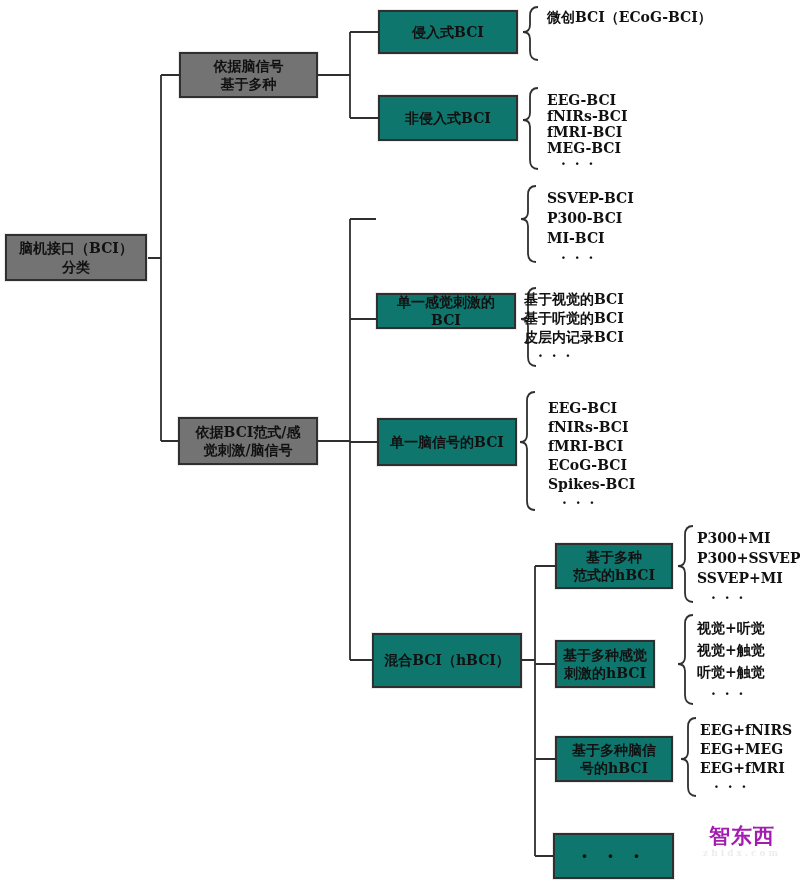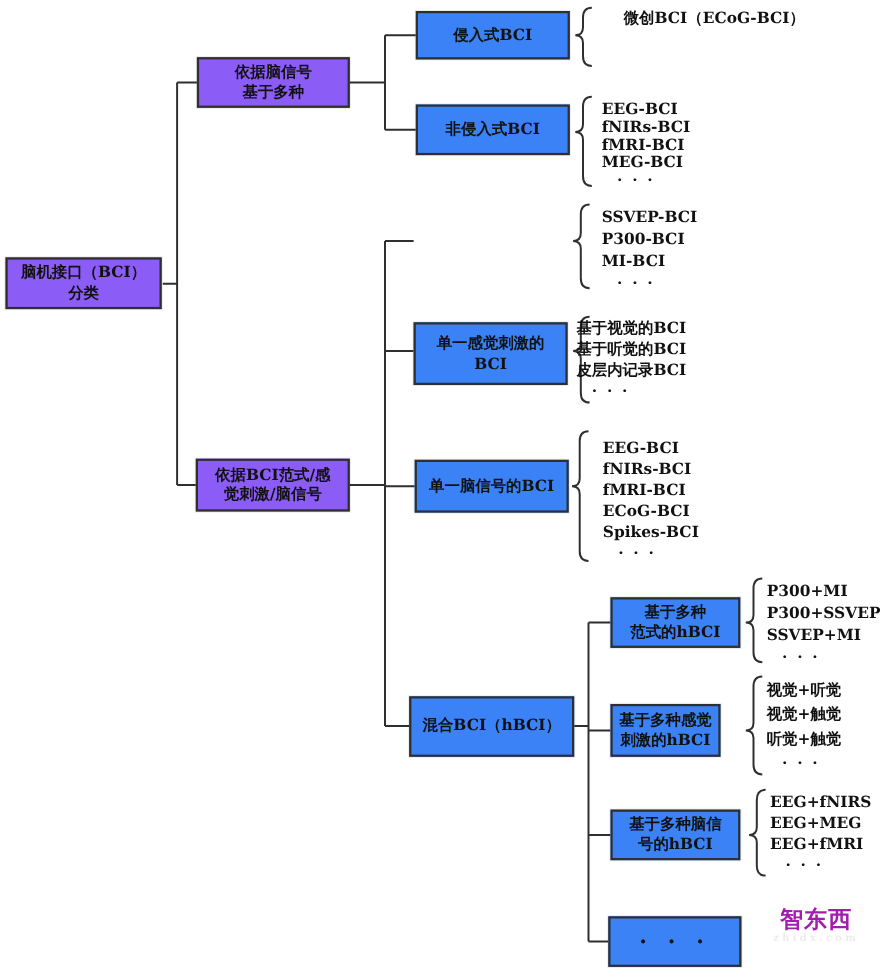--- a/index.html
+++ b/index.html
@@ -3,34 +3,34 @@
 <meta charset="utf-8">
 <style>
   html,body{margin:0;padding:0;background:#fff;}
   .stage{
     position:relative;width:800px;height:891px;background:#ffffff;overflow:hidden;
     font-family:"DejaVu Serif","Liberation Serif",serif;color:#111;
   }
   .stage svg{position:absolute;left:0;top:0;pointer-events:none;}
   .node{
     position:absolute;box-sizing:border-box;
-    border:2px solid #2f2f2f;background:#3b82f6;
+    border:2px solid #2f2f2f;background:#0f766e;
     display:flex;flex-direction:column;align-items:center;justify-content:center;
     font-size:14px;font-weight:bold;text-align:center;line-height:1.3;
     box-shadow:0 0 0 1px rgba(0,0,0,0.08);
   }
-  .node.branch{background:#8b5cf6;}
+  .node.branch{background:#737373;}
   .node span{display:block;white-space:nowrap;}
   .node.dots-box{font-size:20px;letter-spacing:6px;}
   .leaf-list{
     position:absolute;font-size:14px;font-weight:bold;white-space:nowrap;
   }
   .leaf-list div{white-space:nowrap;}
   .leaf-list .dots{padding-left:14px;letter-spacing:2px;}
-  .lh29{line-height:29px;margin-left:20px;}
+  .lh29{line-height:29px;}
   .lh16{line-height:16px;}
   .lh19{line-height:19px;}
   .lh20{line-height:20px;}
   .lh22{line-height:22px;}
   .watermark{
     position:absolute;left:684px;top:824px;width:116px;text-align:center;
     font-weight:bold;pointer-events:none;
   }
   .watermark .brand{font-size:21px;letter-spacing:1px;color:#a21caf;line-height:1.1;}
   .watermark .domain{font-size:9px;letter-spacing:3px;color:#efedeb;margin-top:1px;}
@@ -91,21 +91,21 @@
     <div class="dots">· · ·</div>
   </div>
 
   <div class="leaf-list lh20" style="left:547px;top:188px">
     <div>SSVEP-BCI</div>
     <div>P300-BCI</div>
     <div>MI-BCI</div>
     <div class="dots">· · ·</div>
   </div>
 
-  <div class="node" style="left:376px;top:293px;width:140px;height:57px">
+  <div class="node" style="left:376px;top:293px;width:140px;height:36px">
     <span>单一感觉刺激的</span>
     <span>BCI</span>
   </div>
   <div class="leaf-list lh19" style="left:524px;top:290px">
     <div>基于视觉的BCI</div>
     <div>基于听觉的BCI</div>
     <div>皮层内记录BCI</div>
     <div class="dots">· · ·</div>
   </div>
 

